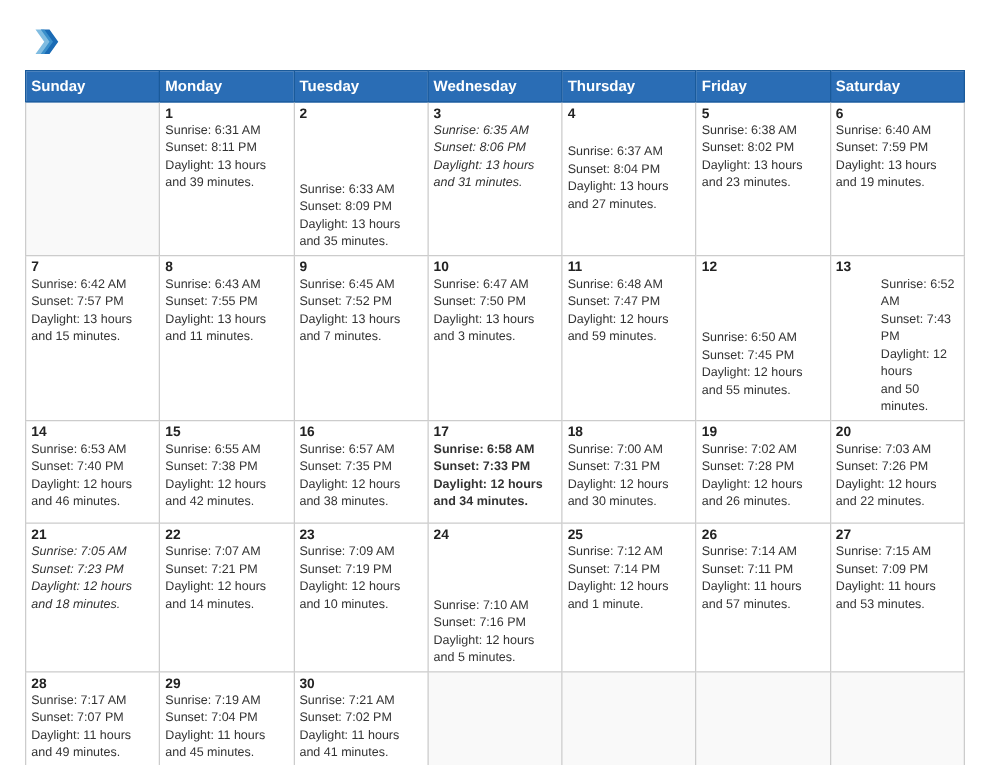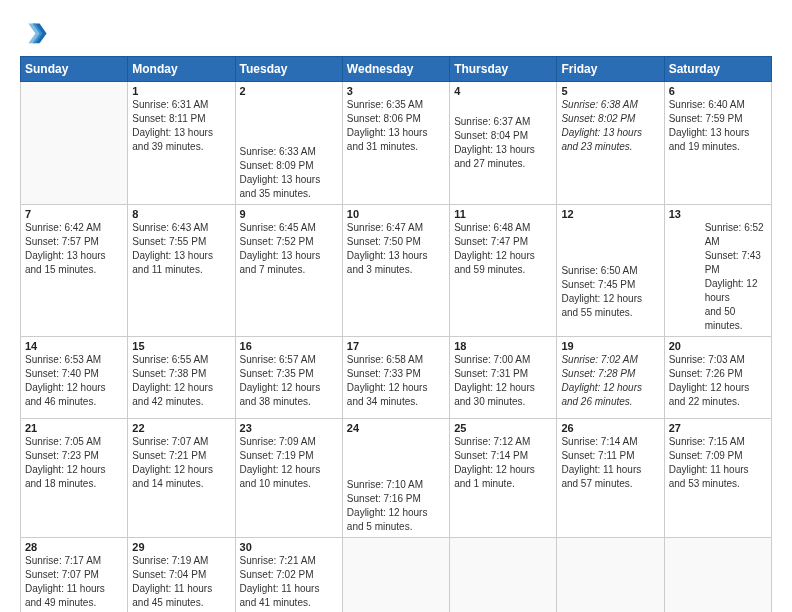--- a/index.html
+++ b/index.html
@@ -140,35 +140,35 @@
           </td>
           <td>
             <span class="day-num">2</span>
             <div class="cell-info" style="white-space: pre-line; margin-top: 48px;">Sunrise: 6:33 AM
 Sunset: 8:09 PM
 Daylight: 13 hours
 and 35 minutes.</div>
           </td>
           <td>
             <span class="day-num">3</span>
-            <div class="cell-info" style="white-space: pre-line;">Sunrise: 6:35 AM
+            <div class="cell-info" style="white-space: pre-line; font-style: italic;">Sunrise: 6:35 AM
 Sunset: 8:06 PM
 Daylight: 13 hours
 and 31 minutes.</div>
           </td>
           <td>
             <span class="day-num">4</span>
             <div class="cell-info" style="white-space: pre-line; margin-top: 18px;">Sunrise: 6:37 AM
 Sunset: 8:04 PM
 Daylight: 13 hours
 and 27 minutes.</div>
           </td>
           <td>
             <span class="day-num">5</span>
-            <div class="cell-info" style="white-space: pre-line; font-style: italic;">Sunrise: 6:38 AM
+            <div class="cell-info" style="white-space: pre-line;">Sunrise: 6:38 AM
 Sunset: 8:02 PM
 Daylight: 13 hours
 and 23 minutes.</div>
           </td>
           <td>
             <span class="day-num">6</span>
             <div class="cell-info" style="white-space: pre-line;">Sunrise: 6:40 AM
 Sunset: 7:59 PM
 Daylight: 13 hours
 and 19 minutes.</div>
@@ -242,51 +242,51 @@
           </td>
           <td>
             <span class="day-num">16</span>
             <div class="cell-info" style="white-space: pre-line;">Sunrise: 6:57 AM
 Sunset: 7:35 PM
 Daylight: 12 hours
 and 38 minutes.</div>
           </td>
           <td>
             <span class="day-num">17</span>
-            <div class="cell-info" style="white-space: pre-line;">Sunrise: 6:58 AM
+            <div class="cell-info" style="white-space: pre-line; font-weight: bold;">Sunrise: 6:58 AM
 Sunset: 7:33 PM
 Daylight: 12 hours
 and 34 minutes.</div>
           </td>
           <td>
             <span class="day-num">18</span>
             <div class="cell-info" style="white-space: pre-line;">Sunrise: 7:00 AM
 Sunset: 7:31 PM
 Daylight: 12 hours
 and 30 minutes.</div>
           </td>
           <td>
             <span class="day-num">19</span>
-            <div class="cell-info" style="white-space: pre-line; font-style: italic;">Sunrise: 7:02 AM
+            <div class="cell-info" style="white-space: pre-line;">Sunrise: 7:02 AM
 Sunset: 7:28 PM
 Daylight: 12 hours
 and 26 minutes.</div>
           </td>
           <td>
             <span class="day-num">20</span>
             <div class="cell-info" style="white-space: pre-line;">Sunrise: 7:03 AM
 Sunset: 7:26 PM
 Daylight: 12 hours
 and 22 minutes.</div>
           </td>
         </tr>
         <tr>
           <td>
             <span class="day-num">21</span>
-            <div class="cell-info" style="white-space: pre-line;">Sunrise: 7:05 AM
+            <div class="cell-info" style="white-space: pre-line; font-style: italic;">Sunrise: 7:05 AM
 Sunset: 7:23 PM
 Daylight: 12 hours
 and 18 minutes.</div>
           </td>
           <td>
             <span class="day-num">22</span>
             <div class="cell-info" style="white-space: pre-line;">Sunrise: 7:07 AM
 Sunset: 7:21 PM
 Daylight: 12 hours
 and 14 minutes.</div>

